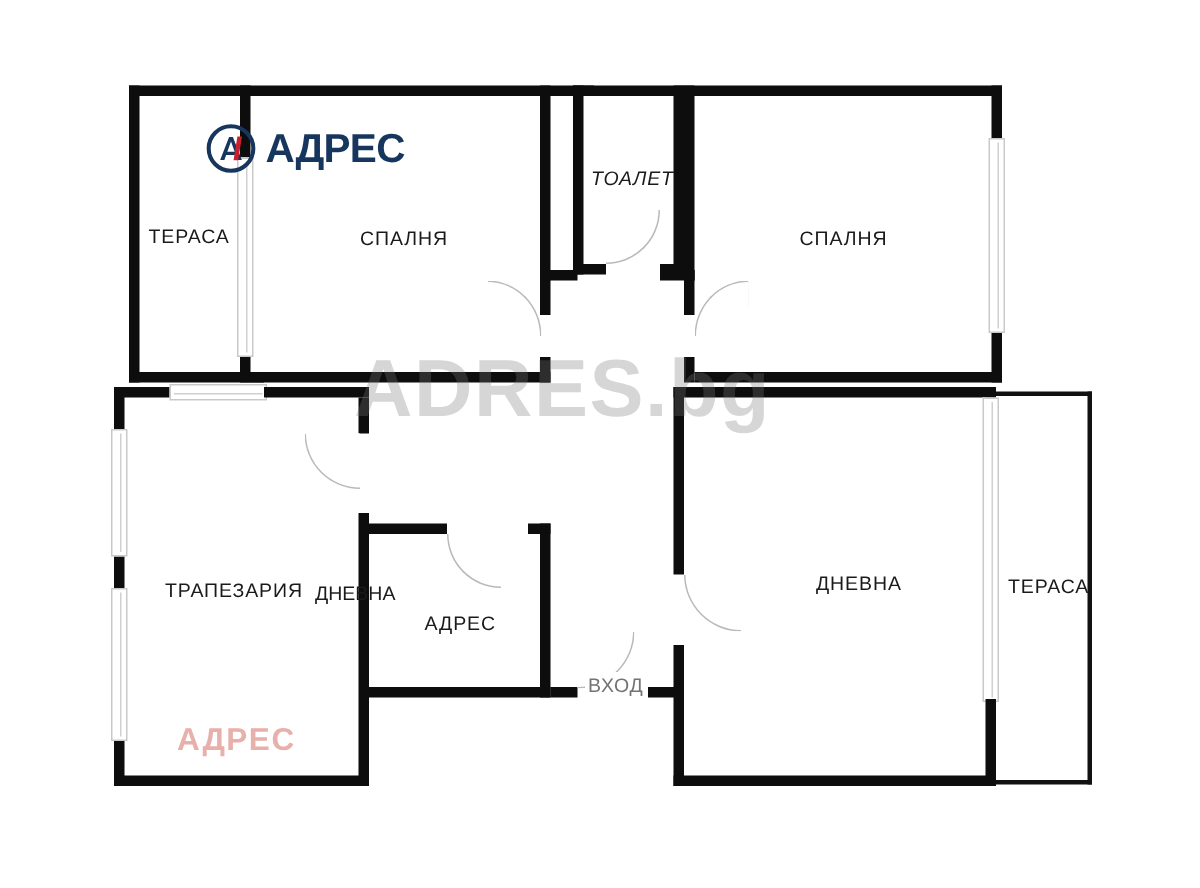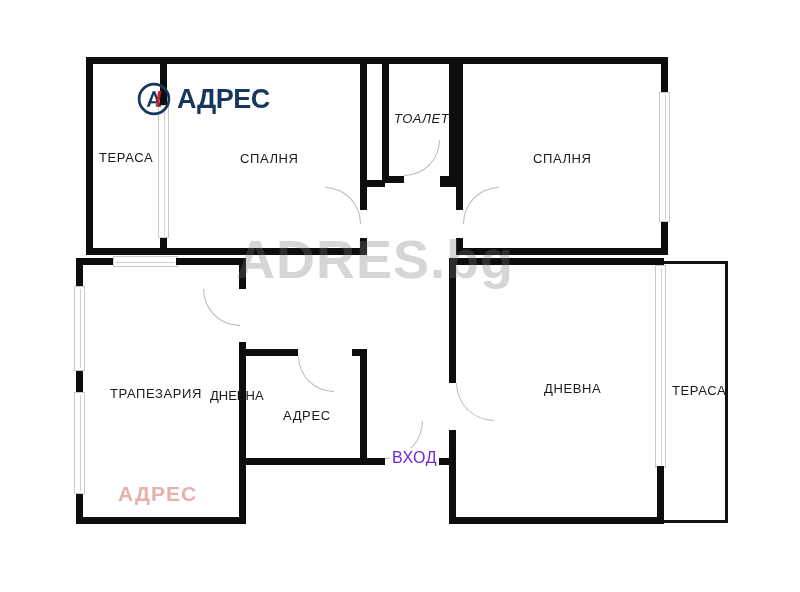--- a/index.html
+++ b/index.html
@@ -81,22 +81,22 @@
   }
   .room-label.vertical {
     white-space: normal;
     width: 13px;
     line-height: 16px;
     text-align: center;
     letter-spacing: 0;
   }
   .door-label {
     position: absolute;
-    color: #6d28d9;
-    font-size: 16px;
+    color: #737373;
+    font-size: 13px;
     letter-spacing: 0.5px;
     background: #ffffff;
     padding: 1px 2px;
     white-space: nowrap;
     text-align: center;
   }
   
   #logo {
     position: absolute;
     display: flex;

